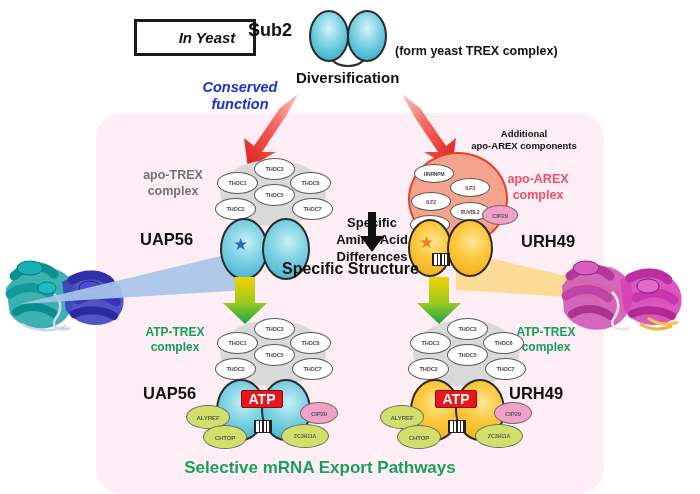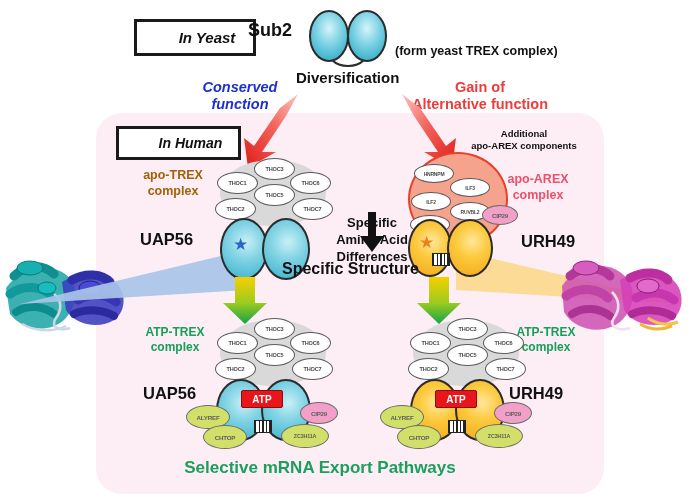--- a/index.html
+++ b/index.html
@@ -22,21 +22,21 @@
   
   #sub2{left:248px;top:20px;font-size:18px;font-weight:bold;color:#111;}
   #yeast-note{left:395px;top:44px;font-size:12.5px;font-weight:bold;color:#111;}
   #diversification{left:296px;top:69px;font-size:15px;font-weight:bold;color:#111;}
   #conserved{left:185px;top:79px;font-size:14.5px;font-weight:bold;color:#1b2fd1;
       text-align:center;line-height:1.15;width:110px;}
   #gainalt{left:400px;top:79px;font-size:14.5px;font-weight:bold;color:#ef3b3b;
       text-align:center;line-height:1.15;width:160px;}
 
   #apotrex-lbl{left:131px;top:168px;width:84px;font-size:12.5px;font-weight:bold;
-      color:#a16207;text-align:center;line-height:1.25;}
+      color:#737373;text-align:center;line-height:1.25;}
   #apoarex-lbl{left:490px;top:172px;width:96px;font-size:12.5px;font-weight:bold;
       color:#ef4f6a;text-align:center;line-height:1.25;}
   #addl-lbl{left:463px;top:128px;width:122px;font-size:9.5px;font-weight:bold;
       color:#111;text-align:center;line-height:1.25;}
   #uap56-top{left:140px;top:230px;font-size:16.5px;font-weight:bold;color:#111;}
   #urh49-top{left:521px;top:232px;font-size:16.5px;font-weight:bold;color:#111;}
 
   #spec-aa{left:322px;top:167px;width:100px;font-size:13px;font-weight:bold;
       color:#111;text-align:center;line-height:1.3;margin-top:48px;}
   #distinct{left:282px;top:260px;font-size:16px;font-weight:bold;color:#111;}
@@ -82,21 +82,21 @@
   .lobe-gold{background:radial-gradient(circle at 55% 38%,#ffe79a 0%,#fcc83a 42%,#f1a81a 100%);}
   .star{position:absolute;font-size:17px;line-height:1;}
   .star-blue{color:#2a66c8;}
   .star-orange{color:#e8821c;}
 
   .rna{position:absolute;width:16px;height:11px;background:#ffffff;
       border:1.4px solid #222;
       background-image:repeating-linear-gradient(90deg,#222 0 1.4px,#fff 1.4px 3.6px);}
 
   .atp{position:absolute;background:#e8161b;border:1.5px solid #8c0b0e;
-      color:#fff;font-size:10px;font-weight:bold;border-radius:2px;
+      color:#fff;font-size:14px;font-weight:bold;border-radius:2px;
       display:flex;align-items:center;justify-content:center;width:40px;height:16px;}
 
   .adapt{position:absolute;border:1.4px solid #6d6d6d;border-radius:50%;
       display:flex;align-items:center;justify-content:center;
       font-size:6.2px;font-weight:bold;color:#5e5e5e;letter-spacing:-0.2px;}
   .ad-green{background:#d2e06a;}
   .ad-pink{background:#f2a0c8;}
 
   
   .arrow{position:absolute;}
@@ -147,21 +147,20 @@
     <path d="M84,70 C98,62 112,64 122,72" stroke="#c736ad" stroke-width="9" fill="none" stroke-linecap="round"></path>
     <path d="M80,86 C94,80 110,82 120,88" stroke="#b02b96" stroke-width="8" fill="none" stroke-linecap="round"></path>
     <ellipse cx="96" cy="58" rx="11" ry="7" fill="#e濃" stroke="#8e2a7c"></ellipse>
     <ellipse cx="96" cy="58" rx="11" ry="7" fill="#e369cb" stroke="#8e2a7c"></ellipse>
     <path d="M60,64 C68,72 68,82 62,90 C56,98 66,104 78,100" stroke="#f2dff0" stroke-width="2.6" fill="none"></path>
     <path d="M96,90 C104,96 116,98 126,94" stroke="#f5c34a" stroke-width="3.2" fill="none"></path>
     <path d="M88,96 C98,102 110,102 120,98" stroke="#f0b637" stroke-width="3" fill="none"></path>
   </svg>
 
   <div class="tagbox" id="tag-yeast">In Yeast</div>
-  <div class="tagbox" id="tag-human">In Human</div>
 
   <div class="txt b" id="sub2">Sub2</div>
 
   <svg style="position:absolute;left:306px;top:10px;" width="84" height="62">
     <ellipse cx="23" cy="26" rx="19" ry="25" fill="url(#cyg)" stroke="#2b2b2b" stroke-width="2"></ellipse>
     <ellipse cx="61" cy="26" rx="19" ry="25" fill="url(#cyg)" stroke="#2b2b2b" stroke-width="2"></ellipse>
     <path d="M26,50 C34,58 50,58 58,50" stroke="#2b2b2b" stroke-width="2" fill="none"></path>
     <defs>
       <radialGradient id="cyg" cx="50%" cy="35%" r="70%">
         <stop offset="0%" stop-color="#d6f4fa"></stop>
@@ -169,22 +168,20 @@
         <stop offset="100%" stop-color="#2fabc7"></stop>
       </radialGradient>
     </defs>
   </svg>
 
   <div class="txt b" id="diversification">Diversification</div>
   <div class="txt b" id="yeast-note">(form yeast TREX complex)</div>
 
   <div class="txt" id="conserved" style="white-space:pre-line;font-style:italic;">Conserved
 function</div>
-  <div class="txt" id="gainalt" style="white-space:pre-line;">Gain of
-Alternative function</div>
 
   <svg class="arrow" style="left:214px;top:92px;" width="90" height="78">
     <defs>
       <linearGradient id="rg1" x1="1" y1="0" x2="0" y2="1">
         <stop offset="0%" stop-color="#fdc4c0"></stop>
         <stop offset="45%" stop-color="#f2635c"></stop>
         <stop offset="100%" stop-color="#e01b16"></stop>
       </linearGradient>
     </defs>
     <path d="M84,2 L72,24 L48,60 L62,60 L34,76 L30,46 L40,54 L66,16 Z" fill="url(#rg1)"></path>

